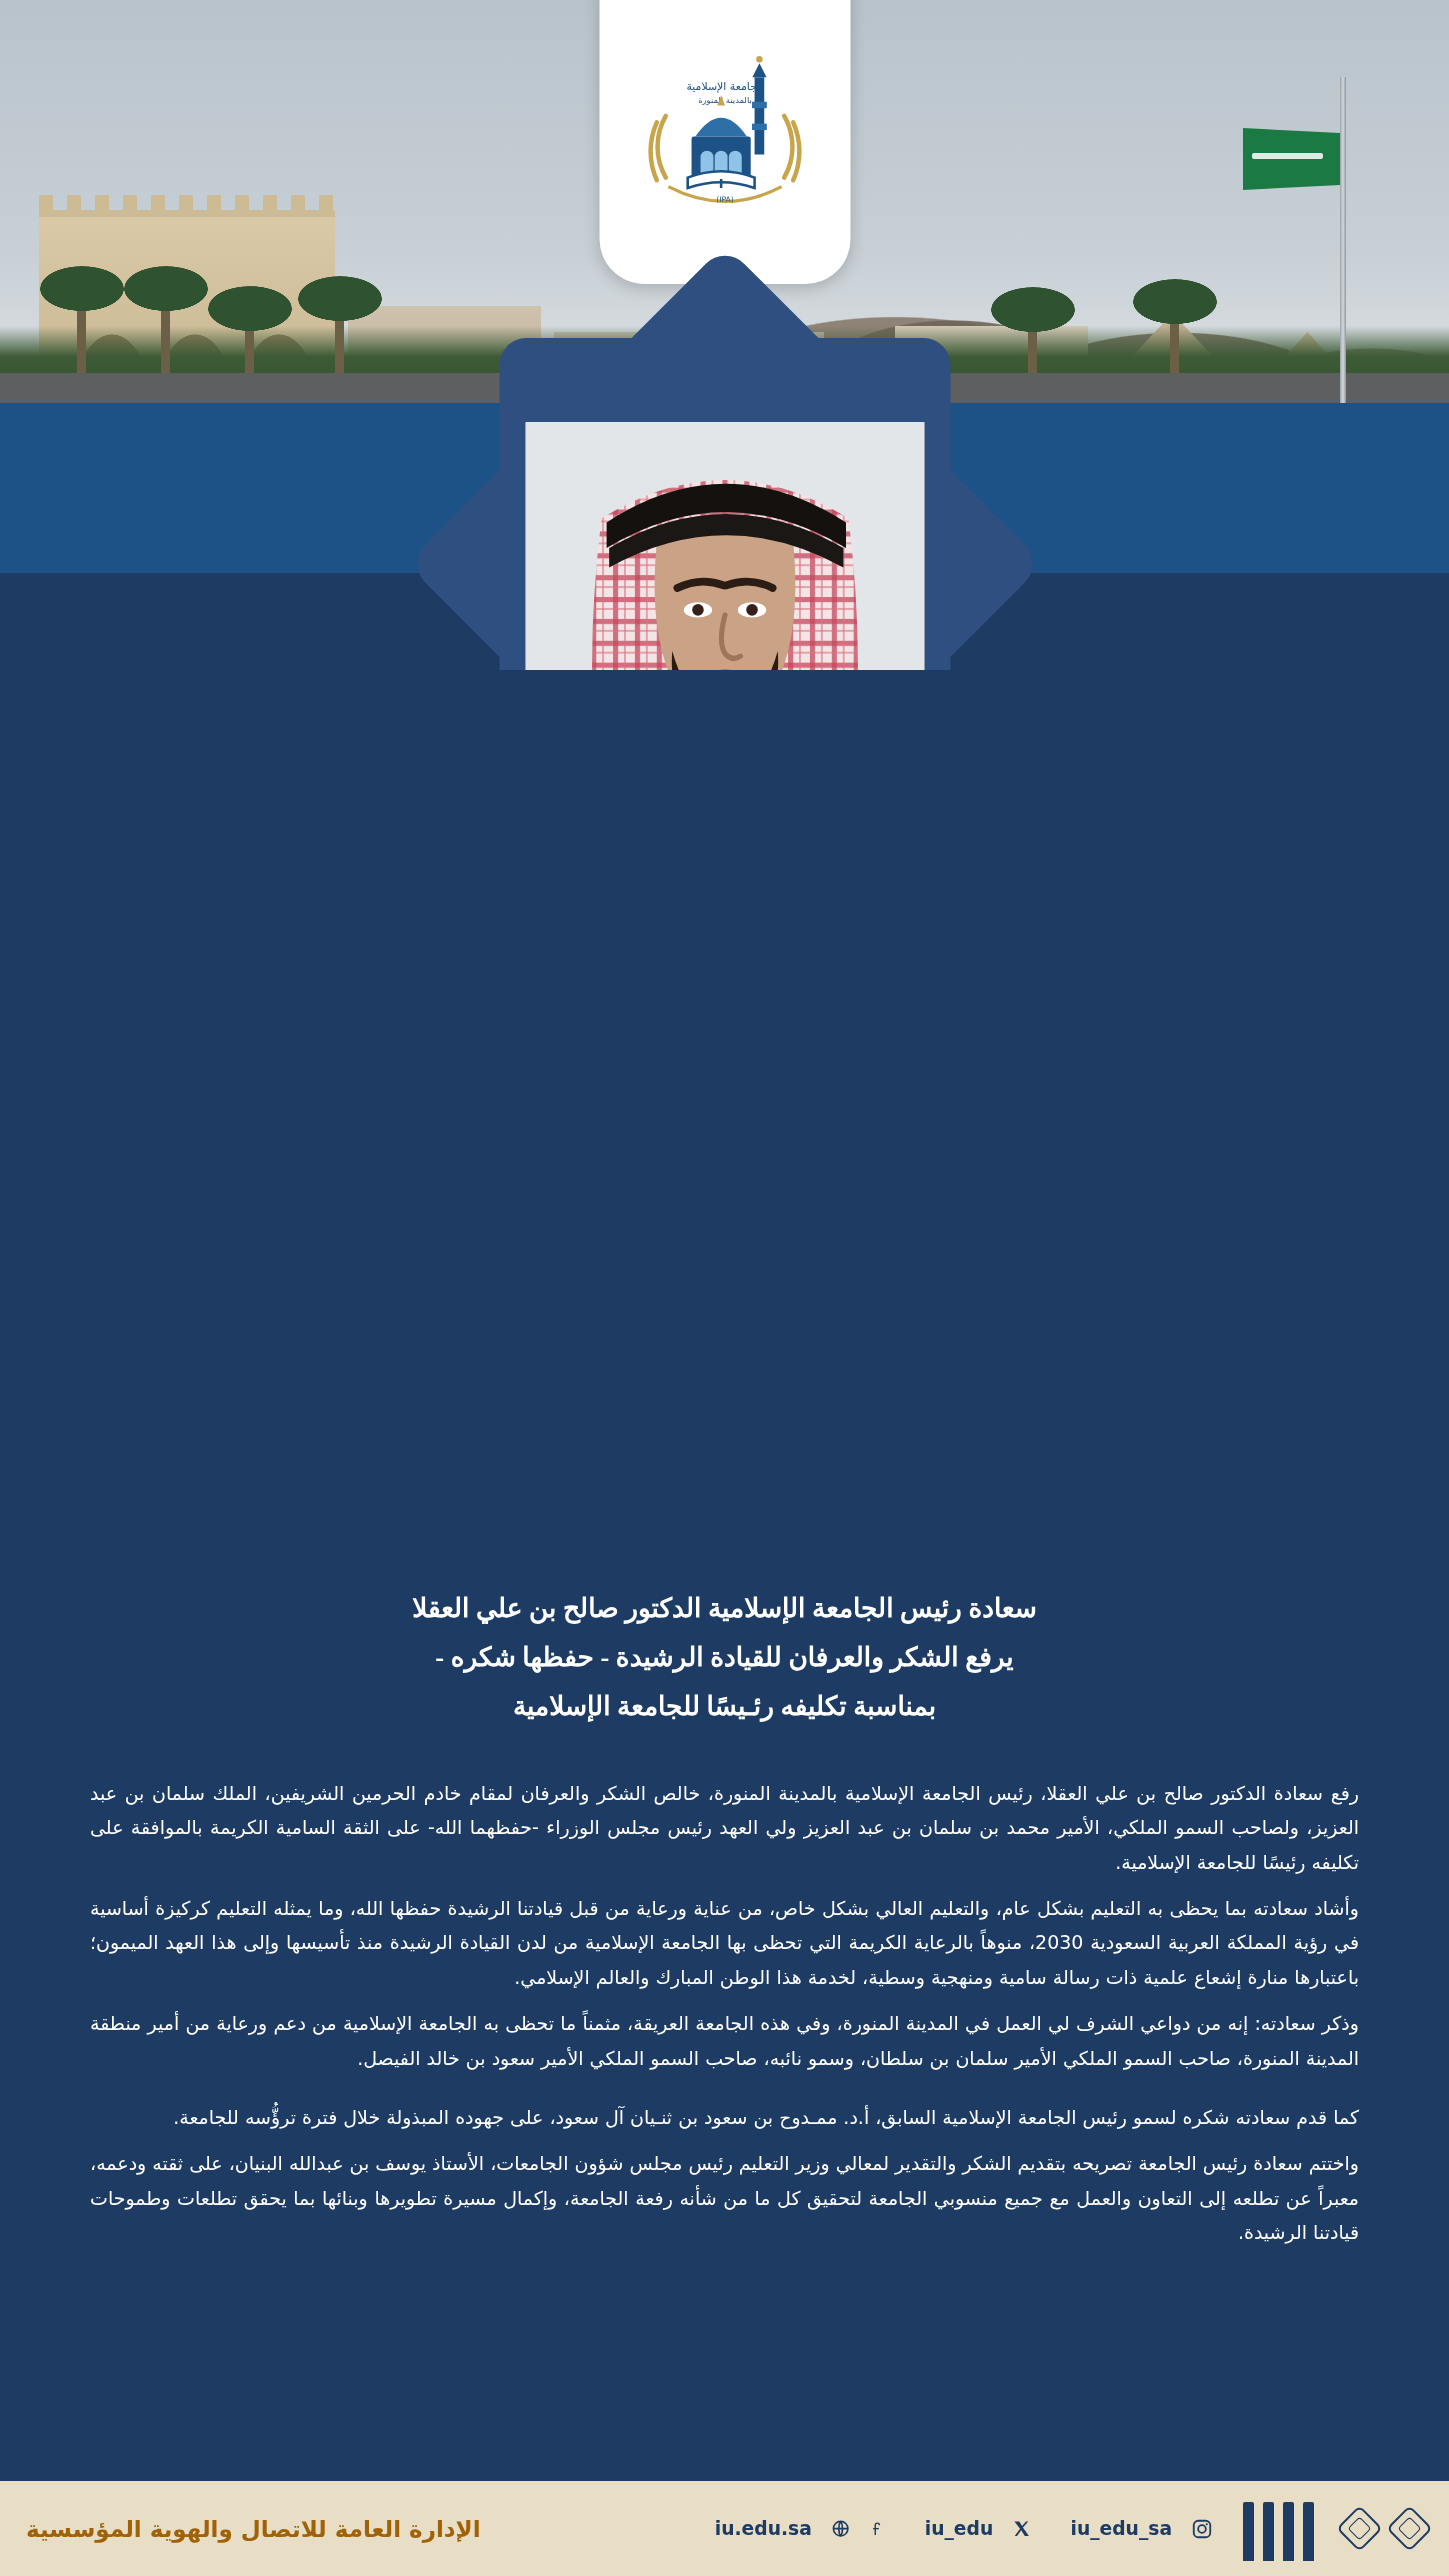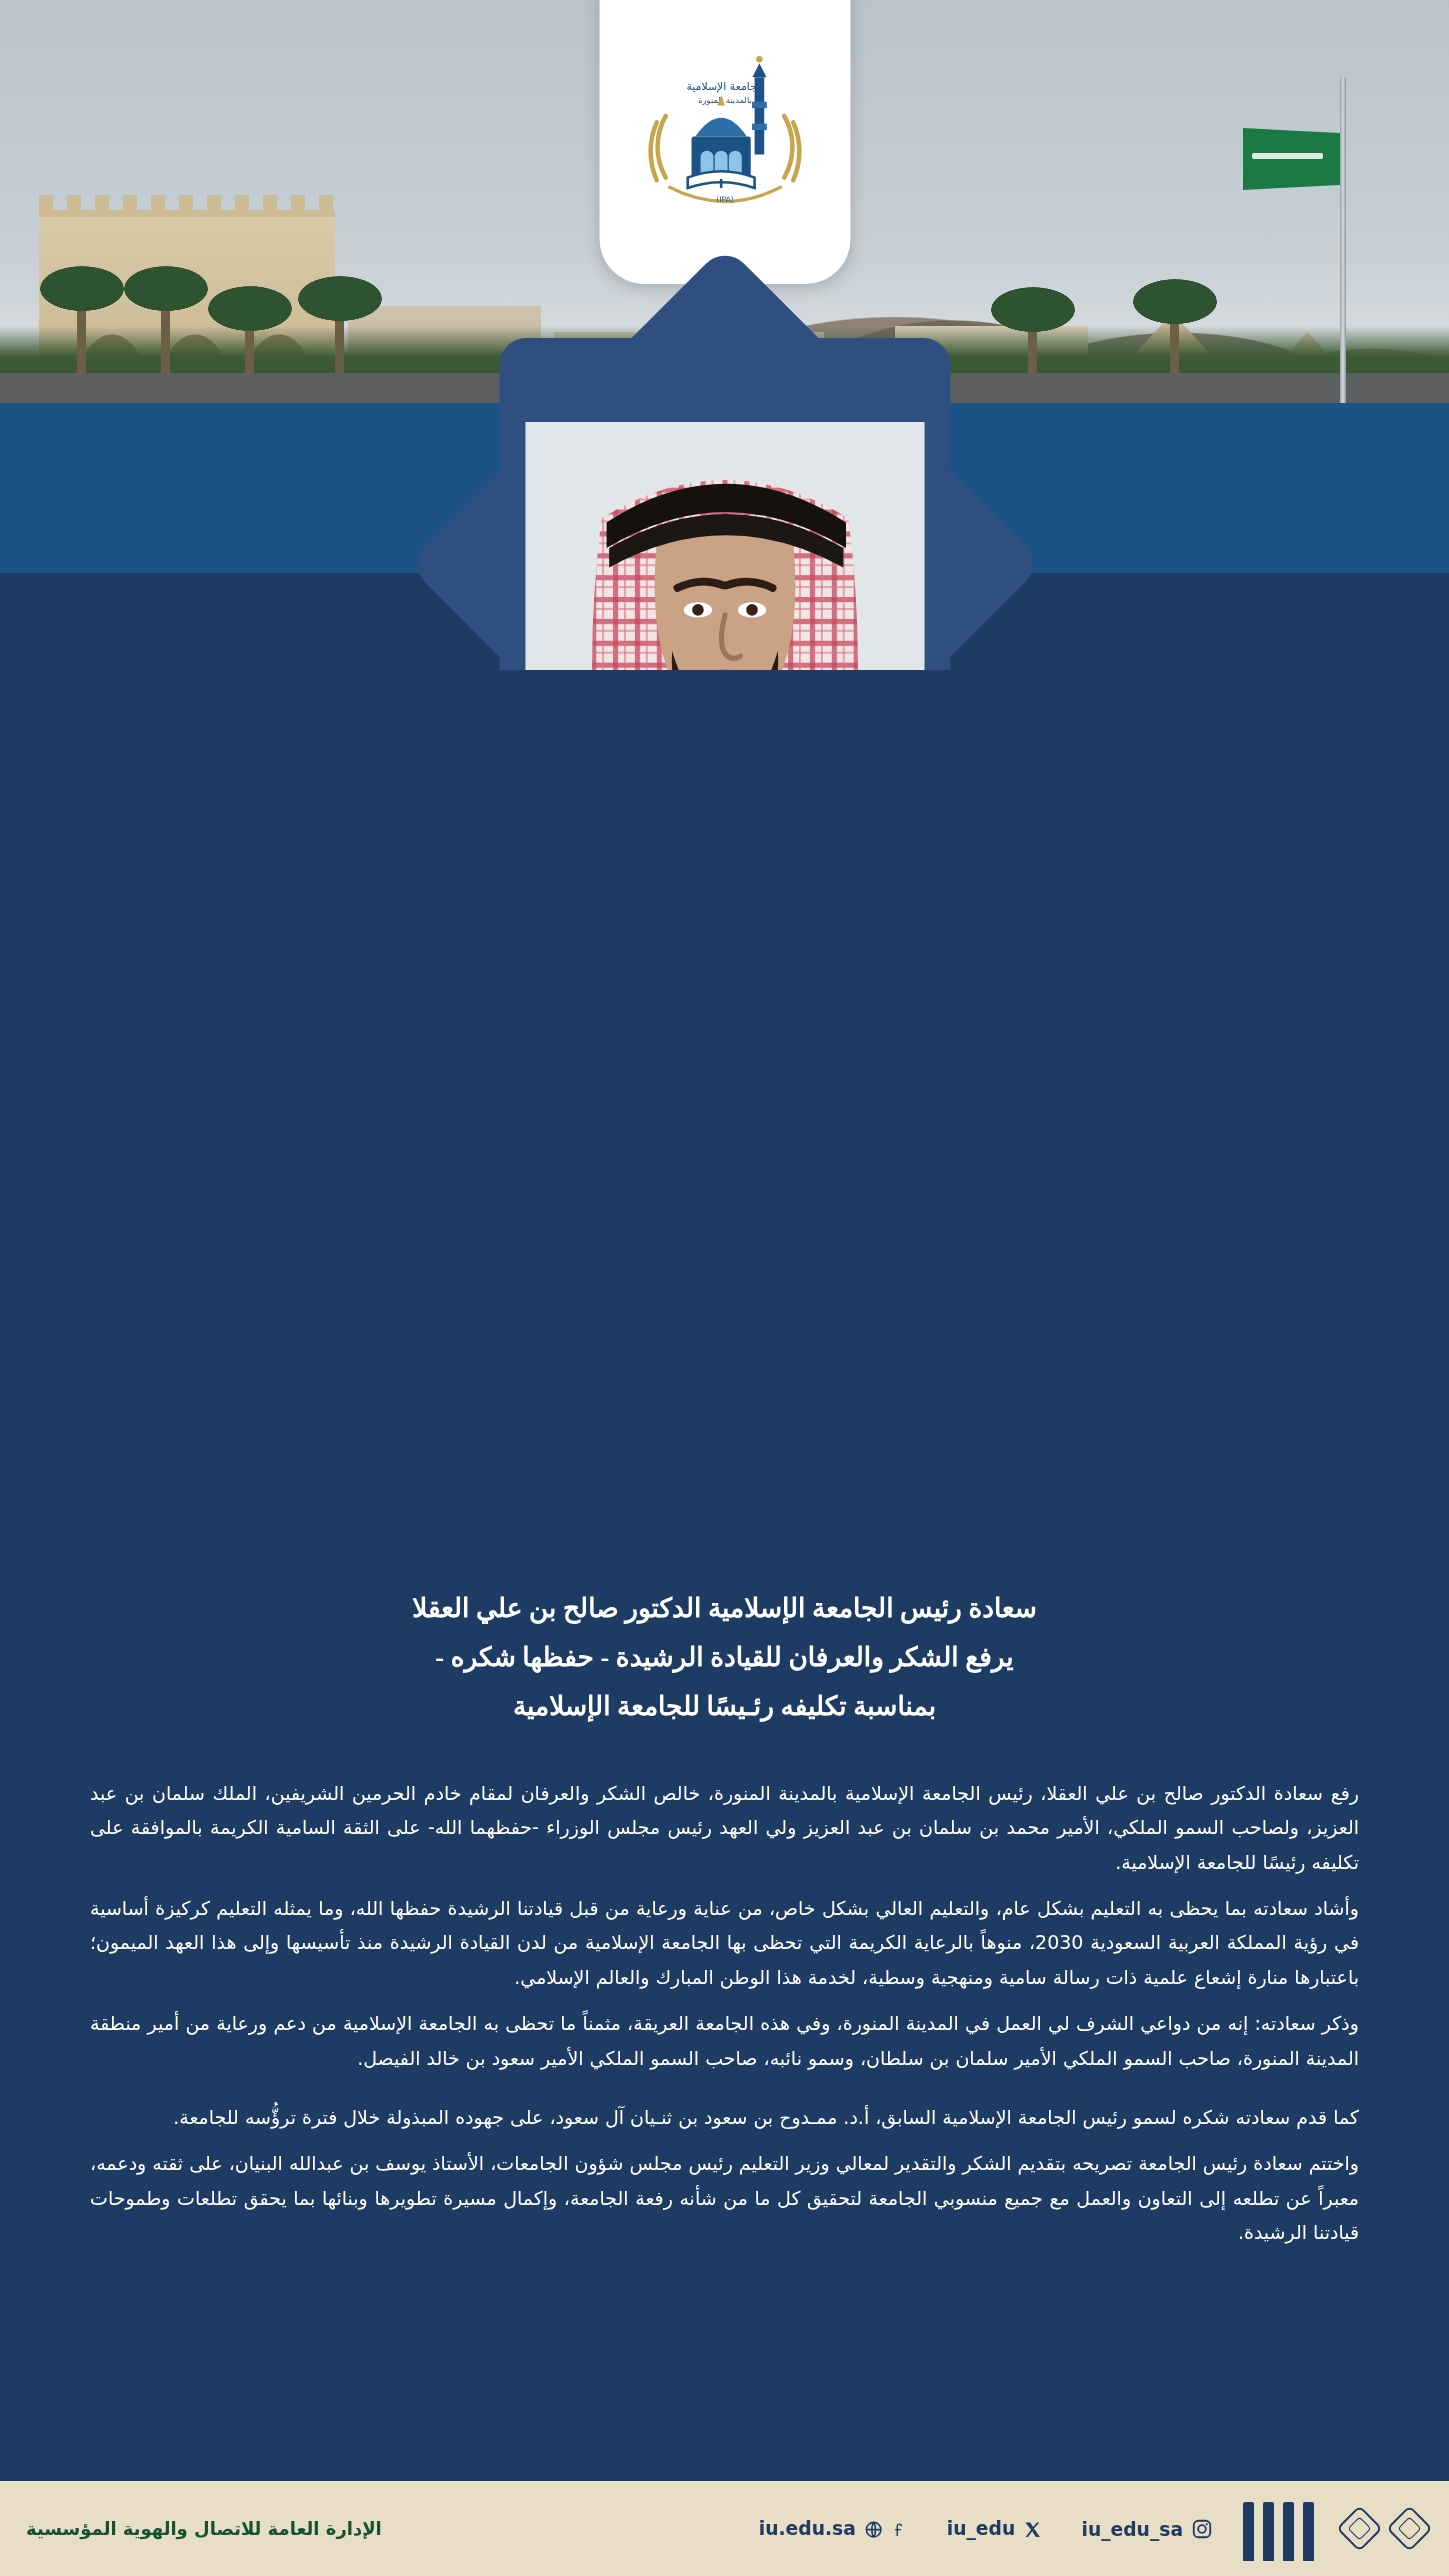--- a/index.html
+++ b/index.html
@@ -287,25 +287,25 @@
     flex: 1;
     display: flex;
     align-items: center;
     gap: 39px;
     padding: 0 30px;
     color: #1d3b63;
     font-size: 18.7px;
     font-weight: bold;
     direction: rtl;
   }
-  .fitem { display: flex; align-items: flex-end; gap: 8px; white-space: nowrap; }
+  .fitem { display: flex; align-items: center; gap: 19px; white-space: nowrap; }
   .fitem svg { display:block; }
   .footer-right {
-    color: #14532d;
-    font-size: 18px;
+    color: #a16207;
+    font-size: 23px;
     font-weight: bold;
     padding-left: 26px;
     white-space: nowrap;
   }
 </style>
 </head>
 <body>
 
 <div class="page">
 

